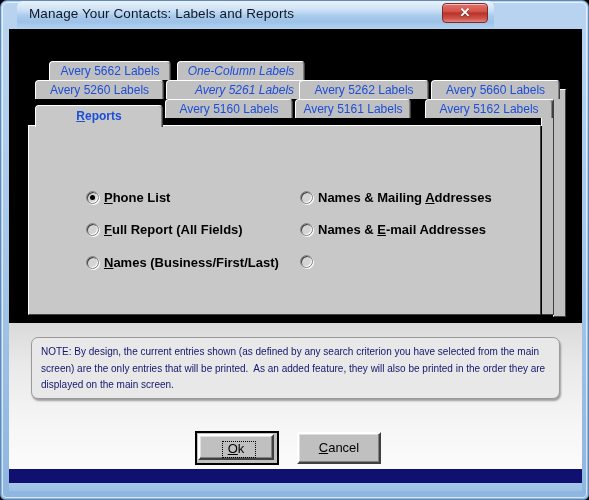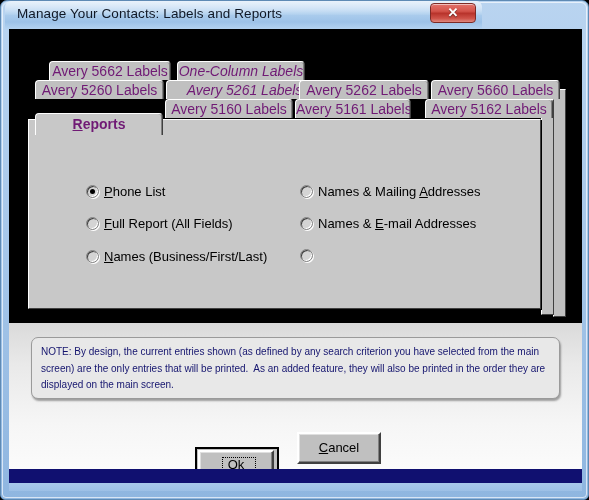--- a/index.html
+++ b/index.html
@@ -29,21 +29,21 @@
     position: absolute;
     left: 1px; top: 1px; right: 1px; bottom: 1px;
     border-radius: 6px 6px 4px 4px;
     border: 1px solid rgba(255,255,255,0.65);
     pointer-events: none;
   }
 
   
   #titlebar {
     position: absolute;
-    left: 4px; top: 0;
+    left: 16px; top: 0;
     width: 477px; height: 28px;
     box-sizing: border-box;
     border-radius: 6px 6px 0 0;
     background: linear-gradient(to bottom,
         #cfe2f6 0%, #bcd8f2 32%, #a9cbec 52%, #9dc2e8 75%, #b4d3f1 100%);
     overflow: hidden;
   }
   #titlebar .sheen {
     position: absolute;
     left: 0; top: 0; width: 100%; height: 50%;
@@ -125,50 +125,51 @@
     position: absolute;
     box-sizing: border-box;
     height: 19px;
     background: #c0c0c0;
     border-top: 1px solid #ffffff;
     border-left: 1px solid #ffffff;
     border-right: 1px solid #404040;
     border-bottom: none;
     border-radius: 4px 4px 0 0;
     box-shadow: inset -1px 0 0 #808080;
-    font-size: 14px;
-    color: #701a75;
+    font-size: 12px;
+    color: #1d4ed8;
     text-align: center;
     line-height: 18px;
     white-space: nowrap;
     cursor: pointer;
     overflow: hidden;
   }
   .tab.selected {
     background: #c8c8c8;
     height: 22px;
     line-height: 20px;
     font-weight: bold;
     z-index: 40;
     border-right: 1px solid #404040;
   }
   .tab .acc { text-decoration: underline; }
 
   
   #tab-page {
     position: absolute;
-    left: 27px; top: 118px;
+    left: 27px; top: 124px;
     width: 513px; height: 190px;
     box-sizing: border-box;
     background: #c8c8c8;
     border-top: 1px solid #ffffff;
     border-left: 1px solid #ffffff;
     border-right: 1px solid #404040;
     border-bottom: 1px solid #404040;
     box-shadow: 1px 1px 0 #000000;
+    font-weight: bold;
   }
 
   
   .radio-row {
     position: absolute;
     display: flex;
     align-items: center;
     font-size: 13px;
     color: #000000;
     white-space: nowrap;
@@ -230,21 +231,20 @@
     box-shadow: inset -1px -1px 0 #808080, inset 1px 1px 0 #dfdfdf;
   }
   .dlg-button .acc { text-decoration: underline; }
   #ok-button-wrap {
     position: absolute;
     left: 194px; top: 430px;
     width: 84px; height: 34px;
     box-sizing: border-box;
     border: 2px solid #000000;
     background: #c0c0c0;
-    margin-top: 16px;
   }
   #ok-button {
     position: absolute;
     left: 1px; top: 1px;
     width: 76px; height: 26px;
   }
   #ok-focus {
     position: absolute;
     left: 22px; top: 5px;
     width: 34px; height: 17px;
@@ -282,21 +282,21 @@
   <div class="stack-layer" style="left:552px; top:88px; width:13px; height:228px;"></div>
   <div class="stack-layer" style="left:540px; top:98px; width:13px; height:216px;"></div>
 
   <div id="tab-strip">
       <div class="tab" style="left: 48px; top: 60px; width: 122px; z-index: 12;"><span>Avery 5662 Labels</span></div>
       <div class="tab" style="left: 176px; top: 60px; width: 128px; z-index: 12; font-style: italic;"><span>One-Column Labels</span></div>
       <div class="tab" style="left: 34px; top: 79px; width: 129px; z-index: 14;"><span>Avery 5260 Labels</span></div>
       <div class="tab" style="left: 165px; top: 79px; width: 157px; z-index: 14; font-style: italic;"><span>Avery 5261 Labels</span></div>
       <div class="tab" style="left: 298px; top: 79px; width: 130px; z-index: 14;"><span>Avery 5262 Labels</span></div>
       <div class="tab" style="left: 430px; top: 79px; width: 129px; z-index: 14;"><span>Avery 5660 Labels</span></div>
-      <div class="tab selected" style="left: 34px; top: 112px; width: 128px; z-index: 60;"><span><span class="acc">R</span>eports</span></div>
+      <div class="tab selected" style="left: 34px; top: 104px; width: 128px; z-index: 60;"><span><span class="acc">R</span>eports</span></div>
       <div class="tab" style="left: 164px; top: 98px; width: 128px; z-index: 16;"><span>Avery 5160 Labels</span></div>
       <div class="tab" style="left: 294px; top: 98px; width: 116px; z-index: 16;"><span>Avery 5161 Labels</span></div>
       <div class="tab" style="left: 424px; top: 98px; width: 128px; z-index: 16;"><span>Avery 5162 Labels</span></div>
     </div>
 
   <div id="tab-page">
     <div id="radio-group">
         <div class="radio-row checked" style="left: 57px; top: 64px;">
           <span class="radio-mark"></span>
           <span class="radio-label"><span class="acc">P</span>hone List</span>

